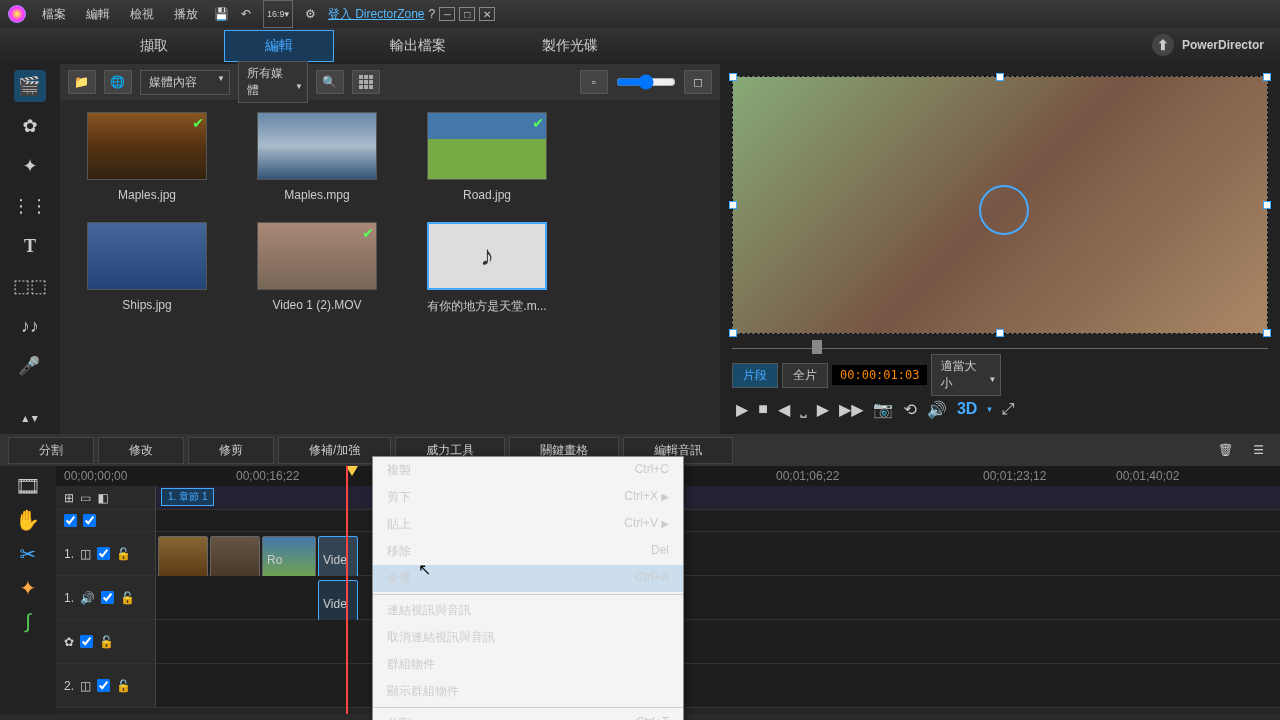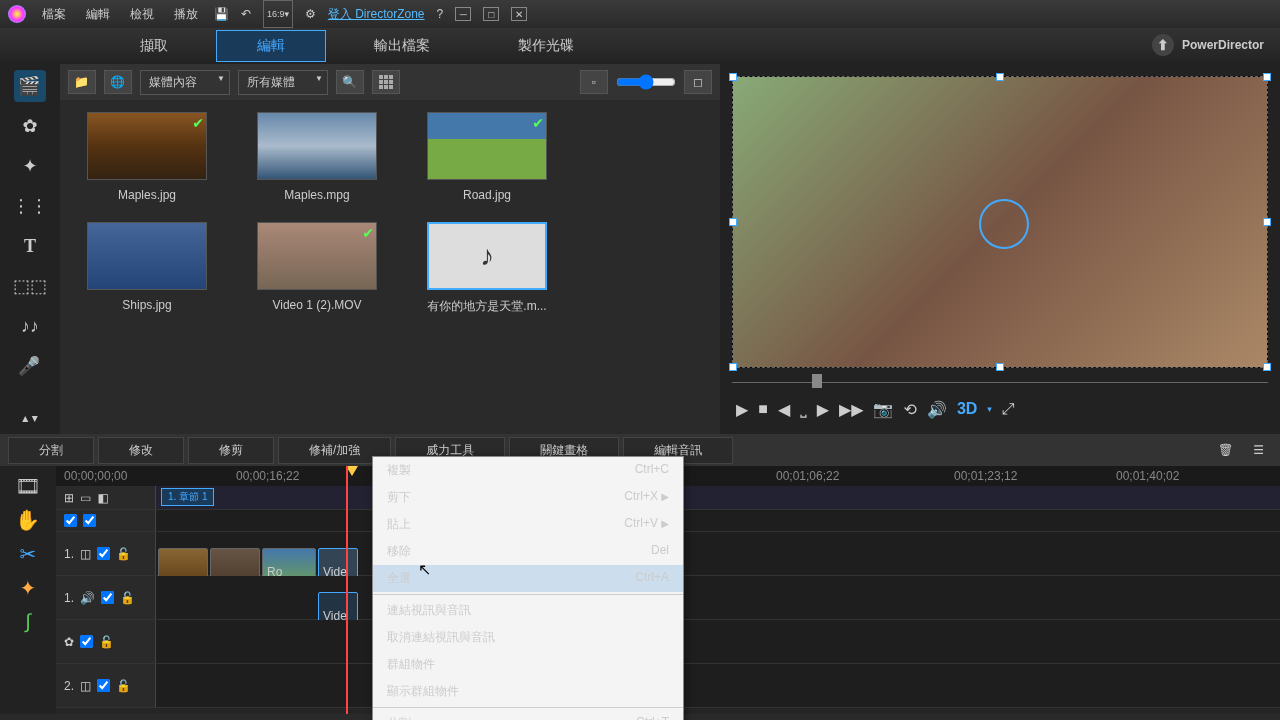--- a/index.html
+++ b/index.html
@@ -1,24 +1,24 @@
 <!DOCTYPE html>
 <html><head>
 <meta charset="utf-8">
 <style>
 *{margin:0;padding:0;box-sizing:border-box;font-family:"Microsoft JhengHei",Arial,sans-serif;font-size:12px;color:#ccc;user-select:none}
 body{background:#2a2a2a;width:1280px;height:720px;overflow:hidden;position:relative}
 .titlebar{height:28px;background:linear-gradient(#3a3a3a,#2a2a2a);display:flex;align-items:center;padding:0 8px;gap:12px}
 .app-icon{width:18px;height:18px;background:radial-gradient(circle,#ff3,#f3f,#3ff);border-radius:50%}
 .menu-item{cursor:pointer;padding:2px 4px}
 .title-center{flex:1;text-align:center;color:#aaa}
-.title-right{display:flex;align-items:center;gap:12px}
+.title-right{display:flex;align-items:center;gap:4px}
 .link{color:#5bf;text-decoration:underline;cursor:pointer}
 .win-btn{width:16px;height:14px;border:1px solid #888;display:flex;align-items:center;justify-content:center;font-size:10px;cursor:pointer}
-.tabbar{height:36px;background:linear-gradient(#333,#222);display:flex;align-items:center;padding-left:100px;gap:8px}
+.tabbar{height:36px;background:linear-gradient(#333,#222);display:flex;align-items:center;padding-left:100px;gap:16px}
 .tab{padding:6px 40px;cursor:pointer;font-size:14px}
 .tab.active{background:#1a3a5a;border:1px solid #4af;color:#4af}
 .brand{position:absolute;right:16px;top:34px;display:flex;align-items:center;gap:8px;font-size:22px;font-weight:bold;color:#fff}
 .brand-icon{width:22px;height:22px;border-radius:50%;background:#444;display:flex;align-items:center;justify-content:center;font-size:14px}
 .workspace{display:flex;height:370px}
 .left-tools{width:60px;background:#222;display:flex;flex-direction:column;align-items:center;padding-top:6px;gap:8px}
 .tool-icon{width:32px;height:32px;display:flex;align-items:center;justify-content:center;font-size:18px;cursor:pointer;border-radius:4px}
 .tool-icon.active{background:#1a4a6a}
 .media-area{flex:1;background:#2a2a2a;display:flex;flex-direction:column}
 .media-toolbar{height:36px;display:flex;align-items:center;gap:8px;padding:0 8px;background:#333}
@@ -48,21 +48,21 @@
 .tl-tab{padding:4px 30px;background:#2a2a2a;border:1px solid #444;cursor:pointer}
 .tl-body{flex:1;display:flex}
 .tl-left-tools{width:56px;background:#222;display:flex;flex-direction:column;align-items:center;padding-top:8px;gap:10px}
 .tl-tool{font-size:20px;cursor:pointer}
 .tl-tracks{flex:1;position:relative;overflow:hidden}
 .ruler{height:20px;background:#1a1a1a;display:flex;align-items:center;padding-left:100px;position:relative}
 .ruler-mark{position:absolute;font-size:12px;color:#888}
 .track-row{height:44px;display:flex;border-bottom:1px solid #333}
 .track-head{width:160px;background:#2a2a2a;display:flex;align-items:center;gap:6px;padding:0 8px;border-right:1px solid #444}
 .track-content{flex:1;background:#1e1e1e;position:relative}
-.clip{position:absolute;height:48px;top:16px;background:linear-gradient(#654,#432);border:1px solid #666;border-radius:2px;overflow:hidden;display:flex;align-items:center;padding:0 4px;font-size:10px}
+.clip{position:absolute;height:48px;top:4px;background:linear-gradient(#654,#432);border:1px solid #666;border-radius:2px;overflow:hidden;display:flex;align-items:center;padding:0 4px;font-size:10px}
 .playhead{position:absolute;top:0;bottom:0;width:2px;background:#f44;left:290px;z-index:5}
 .context-menu{position:absolute;left:372px;top:456px;width:312px;background:#f4f4f4;border:1px solid #888;box-shadow:2px 2px 8px rgba(0,0,0,.4);z-index:100}
 .cm-item{padding:5px 14px;display:flex;justify-content:space-between;color:#222;cursor:pointer;font-size:13px}
 .cm-item.disabled{color:#999}
 .cm-item.hover{background:#cde}
 .cm-sep{height:1px;background:#ccc;margin:2px 0}
 .cm-arrow{font-size:10px}
 .chapter{position:absolute;left:5px;top:2px;background:#1a3a5a;color:#4af;padding:1px 6px;font-size:10px;border:1px solid #4af}
 .grid-icon{display:inline-grid;grid-template-columns:repeat(3,4px);gap:1px}
 .grid-icon span{width:4px;height:4px;background:#aaa}
@@ -112,21 +112,21 @@
     <div class="tool-icon">🎤</div>
     <div style="flex:1"></div>
     <div class="tool-icon" style="font-size:12px">▴ ▾</div>
   </div>
 
   <div class="media-area">
     <div class="media-toolbar">
       <div class="folder-btn" style="color:#fa4">📁</div>
       <div class="folder-btn" style="color:#4af">🌐</div>
       <div class="dropdown" style="width:90px">媒體內容</div>
-      <div class="dropdown" style="width:90px">所有媒體</div>
+      <div class="dropdown" style="width:70px">所有媒體</div>
       <div class="folder-btn">🔍</div>
       <div class="folder-btn">
           <span class="grid-icon">
             <span></span>
             <span></span>
             <span></span>
             <span></span>
             <span></span>
             <span></span>
             <span></span>
@@ -185,20 +185,26 @@
       <div class="handle" style="left:-4px;bottom:-4px"></div>
       <div class="handle" style="right:-4px;bottom:-4px"></div>
       <div class="handle" style="left:50%;top:-4px;margin-left:-4px"></div>
       <div class="handle" style="left:50%;bottom:-4px;margin-left:-4px"></div>
       <div class="handle" style="left:-4px;top:50%;margin-top:-4px"></div>
       <div class="handle" style="right:-4px;top:50%;margin-top:-4px"></div>
     </div>
     <div class="scrubber">
       <div class="scrub-line"></div>
         <div class="scrub-thumb"></div>
+    </div>
+    <div class="preview-controls">
+      <div class="pc-btn active">片段</div>
+      <div class="pc-btn">全片</div>
+      <div class="timecode">00:00:01:03</div>
+      <div class="dropdown" style="width:70px">適當大小</div>
     </div>
     <div class="play-controls">
       <span class="play-btn">▶</span>
       <span class="play-btn">■</span>
       <span class="play-btn">◀</span>
       <span class="play-btn">⎵</span>
       <span class="play-btn">▶</span>
       <span class="play-btn">▶▶</span>
       <span class="play-btn">📷</span>
       <span class="play-btn">⟲</span>
@@ -230,21 +236,21 @@
       <div class="tl-tool" style="color:#4af">✂</div>
       <div class="tl-tool" style="color:#fa4">✦</div>
       <div class="tl-tool" style="color:#5c5">∫</div>
     </div>
     <div class="tl-tracks">
       <div class="ruler">
         <span class="ruler-mark" style="left:8px">00;00;00;00</span>
         <span class="ruler-mark" style="left:180px">00;00;16;22</span>
         <span class="ruler-mark" style="left:550px">50;00</span>
         <span class="ruler-mark" style="left:720px">00;01;06;22</span>
-        <span class="ruler-mark" style="left:898px">00;01;23;12</span>
+        <span class="ruler-mark" style="left:927px">00;01;23;12</span>
         <span class="ruler-mark" style="left:1060px">00;01;40;02</span>
         <div style="position:absolute;left:290px;top:0;width:0;height:0;border-left:6px solid transparent;border-right:6px solid transparent;border-top:10px solid #fc4"></div>
       </div>
       <div class="track-row" style="height:24px">
         <div class="track-head" style="width:100px">
           <span>⊞</span>
           <span>▭</span>
           <span>◧</span>
         </div>
         <div class="track-content" style="background:#223">

